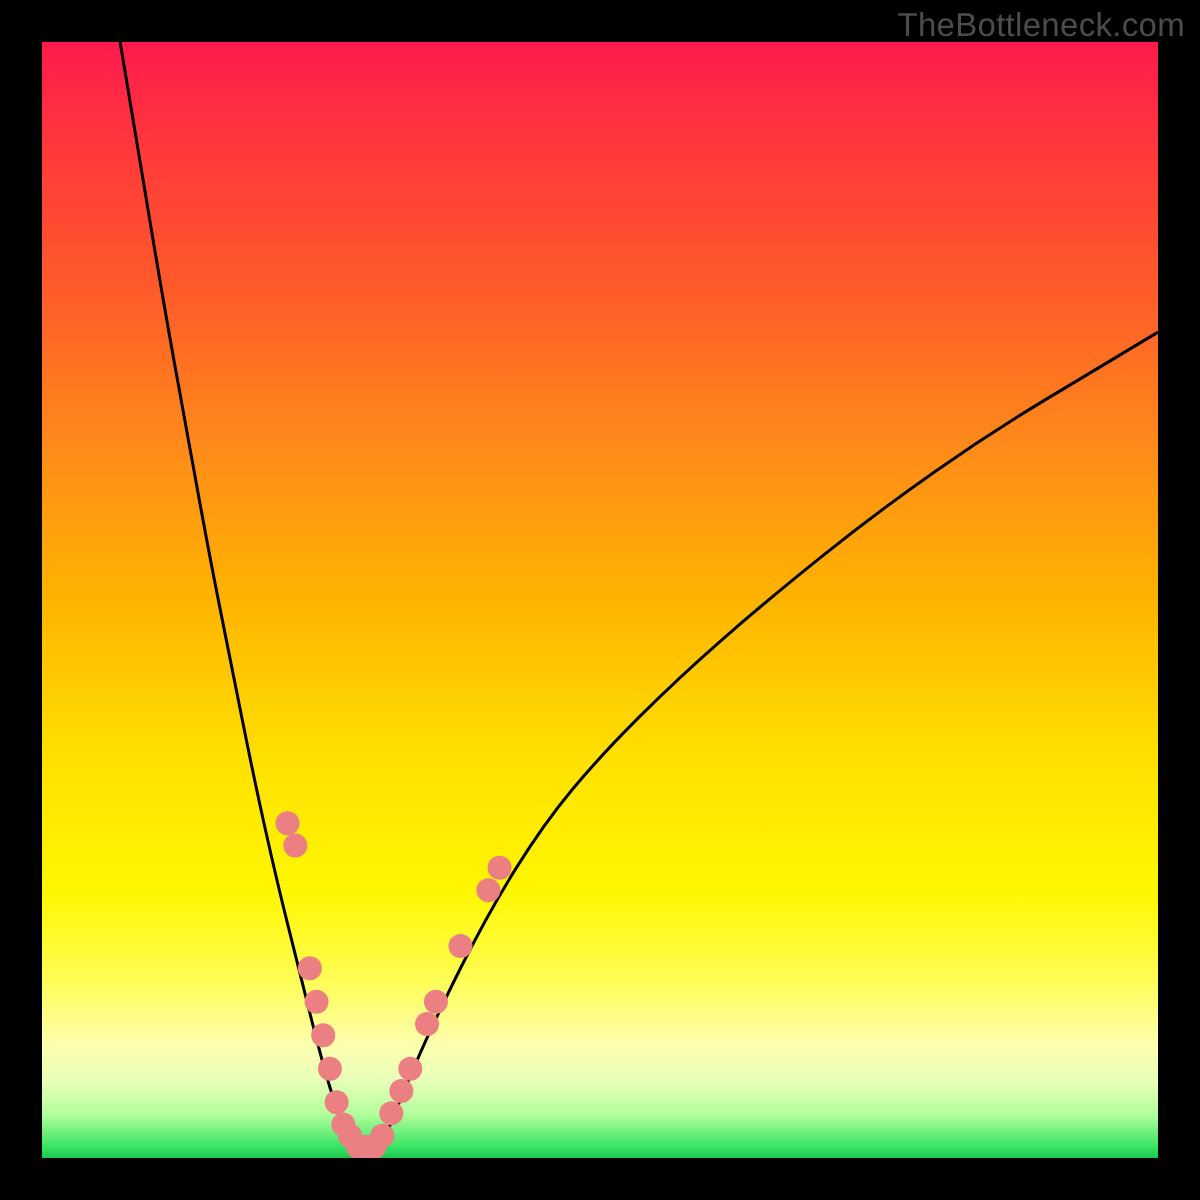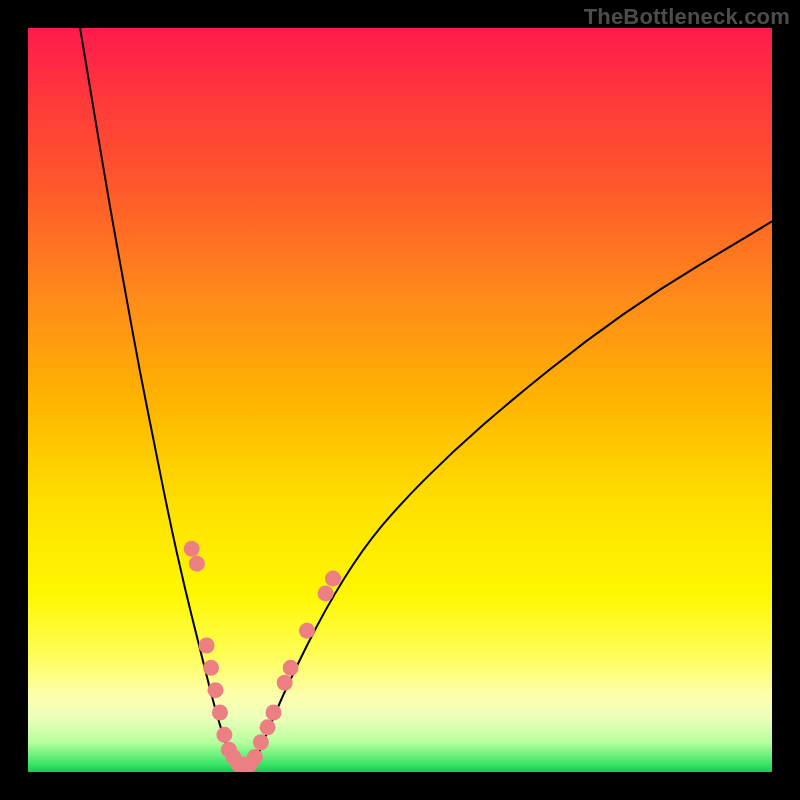--- a/index.html
+++ b/index.html
@@ -51,21 +51,21 @@
     height: 100%;
     overflow: visible;
   }
   .watermark {
     position: absolute;
     top: 4px;
     right: 10px;
     color: #4c4c4c;
     font-size: 22px;
     letter-spacing: 0.2px;
-    font-weight: 700;
+    font-weight: 400;
     user-select: none;
   }
 </style>
 </head>
 <body>
 
 <div class="frame">
   <div class="plot-area">
     <div class="gradient-bg"></div>
     <svg class="curves" viewBox="0 0 744 744" preserveAspectRatio="none">

